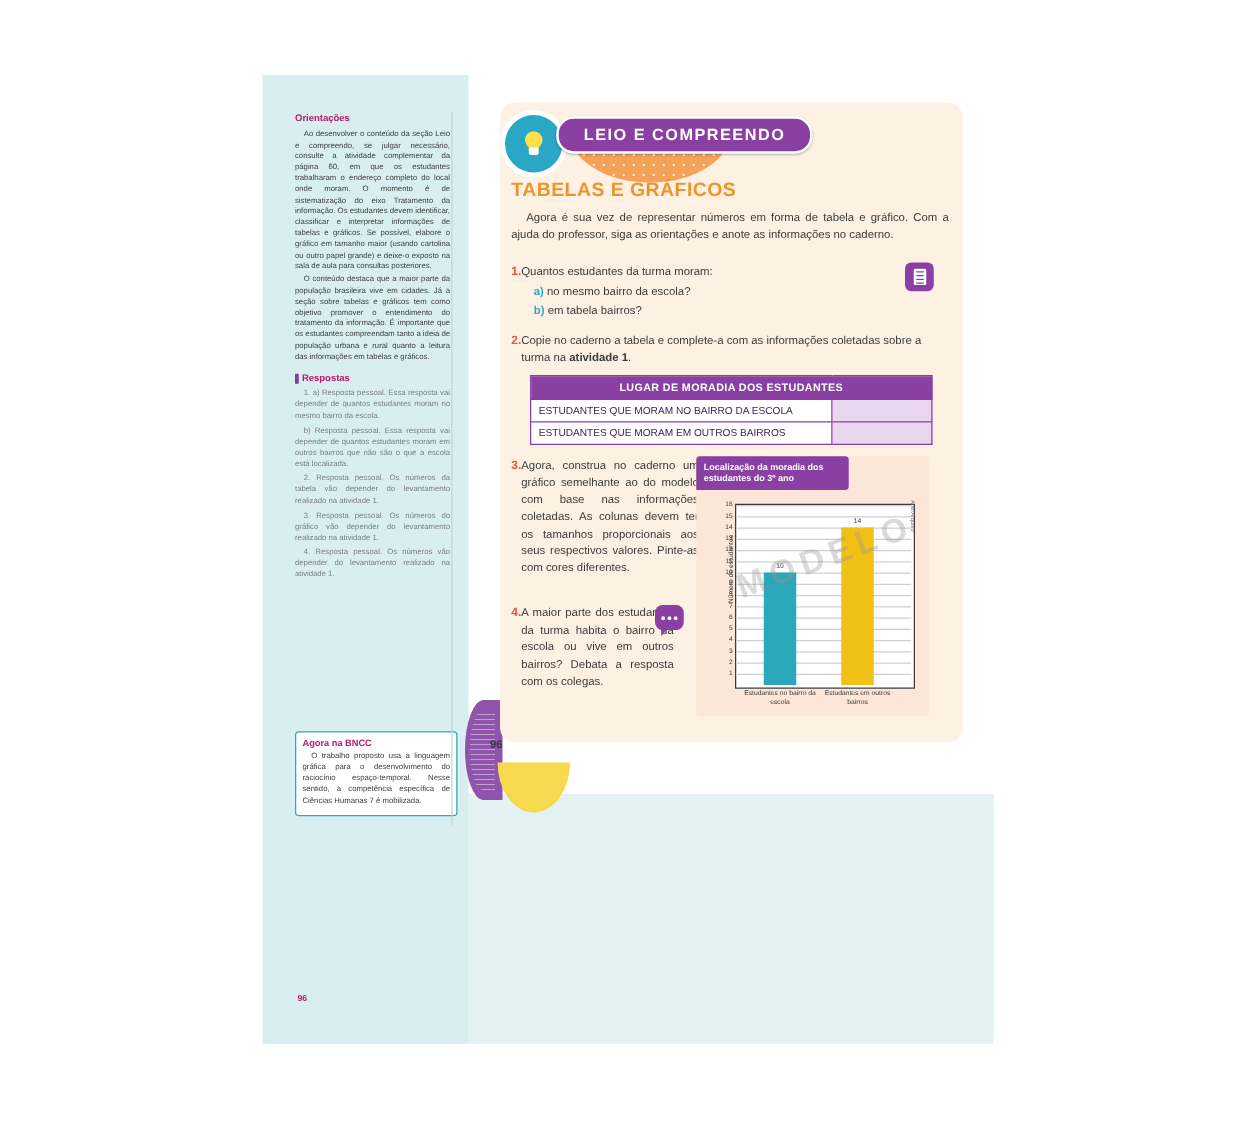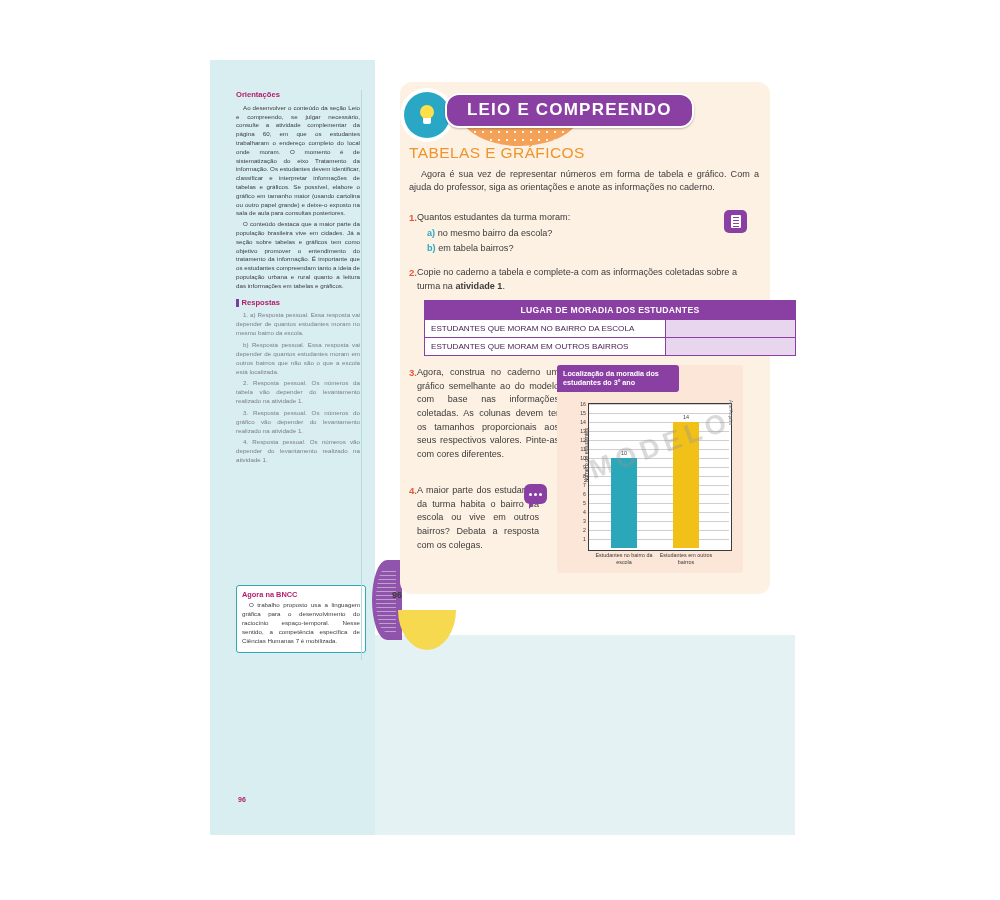--- a/index.html
+++ b/index.html
@@ -212,30 +212,30 @@
     border-radius: 0 0 2px 2px;
   }
   .chapter-pill {
     position: absolute;
     left: 445px; top: 93px;
     padding: 5px 20px 6px 20px;
     background: #8a3fa3;
     border: 2px solid #ffffff;
     border-radius: 14px;
     color: #ffffff;
-    font-size: 17px;
+    font-size: 13px;
     font-weight: bold;
     letter-spacing: 1.2px;
     box-shadow: 0 1px 2px rgba(0,0,0,0.25);
   }
   .section-title {
     position: absolute;
     left: 409px; top: 144px;
     font-size: 15.5px;
-    font-weight: normal;
+    font-weight: bold;
     color: #f0932b;
     letter-spacing: .4px;
   }
   .intro {
     position: absolute;
     left: 409px; top: 168px;
     width: 350px;
     font-size: 9.1px;
     line-height: 1.45;
     color: #3b3b3b;
@@ -309,21 +309,21 @@
     left: 5px; top: 9px;
     width: 3px; height: 3px; border-radius: 50%;
     background: #ffffff;
     box-shadow: 5px 0 0 #ffffff, 10px 0 0 #ffffff;
   }
 
   
   .tbl {
     position: absolute;
     left: 424px; top: 300px;
-    width: 372px;
+    width: 322px;
     border-collapse: collapse;
     font-size: 8.1px;
   }
   .tbl th {
     background: #8a3fa3;
     color: #ffffff;
     font-weight: bold;
     letter-spacing: .3px;
     padding: 4px 0;
     text-align: center;

